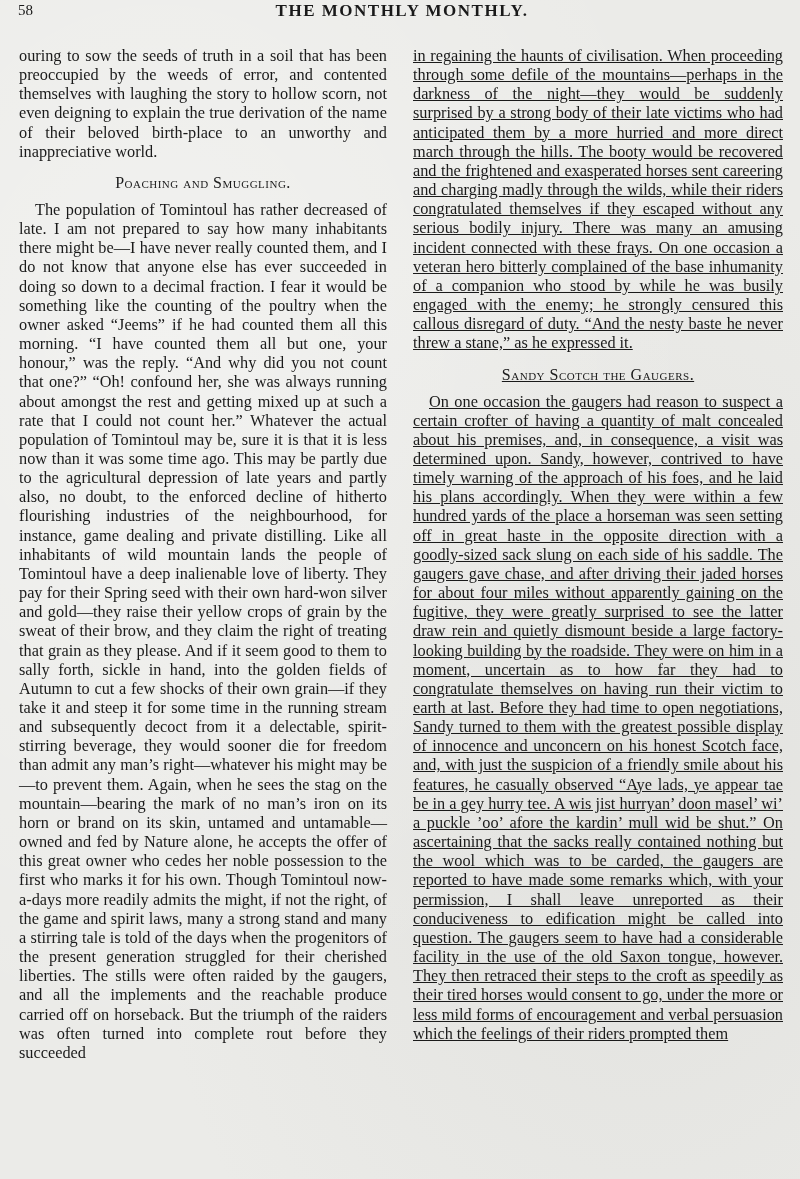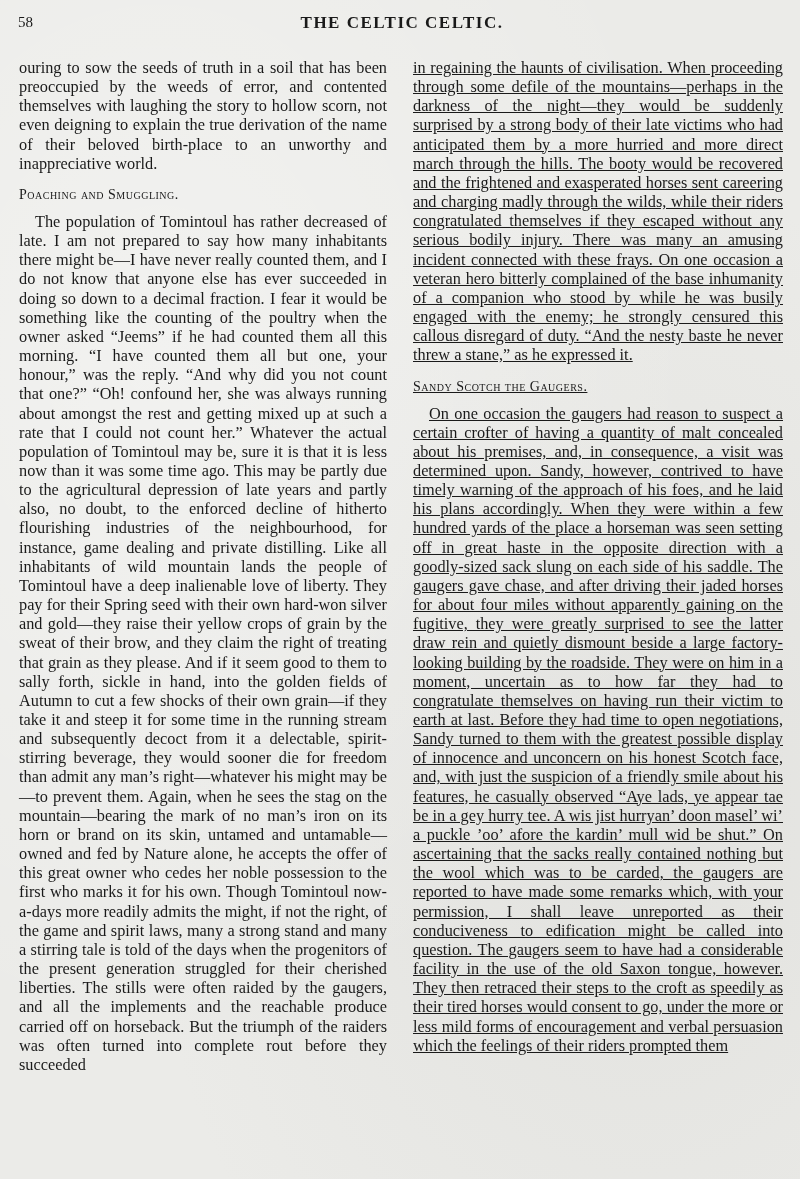--- a/index.html
+++ b/index.html
@@ -21,21 +21,21 @@
       top: 0;
       width: 800px;
       height: 1179px;
       background:
         radial-gradient(ellipse at 20% 30%, rgba(255,255,255,0.35), rgba(255,255,255,0) 60%),
         radial-gradient(ellipse at 80% 70%, rgba(200,200,196,0.25), rgba(255,255,255,0) 55%),
         #ebebe8;
     }
     .header {
       position: absolute;
-      top: 12px;
+      top: 0;
       left: 18px;
       right: 14px;
       height: 24px;
     }
     .page-number {
       position: absolute;
       left: 0;
       top: 2px;
       font-size: 15px;
       font-family: "Liberation Serif", serif;
@@ -53,47 +53,46 @@
     }
     .column {
       position: absolute;
       top: 46px;
       width: 368px;
       font-family: "Liberation Serif", serif;
       font-size: 16.3px;
       line-height: 19.15px;
       text-align: justify;
       hyphens: none;
-      margin-top: 12px;
     }
     .col-left { left: 19px; }
     .col-right { left: 413px; width: 370px; text-decoration: underline; }
     .column p {
       margin: 0;
     }
     .column p.indent {
       text-indent: 16px;
     }
     .section-heading {
-      text-align: left;
+      text-align: center;
       font-variant: small-caps;
-      font-size: 14px;
+      font-size: 16px;
       letter-spacing: 0.5px;
       margin: 12px 0 8px 0;
       line-height: 19px;
     }
   </style>
 </head>
 <body>
 
 <div class="page">
 
   <div class="header">
     <span class="page-number">58</span>
-    <div class="running-title">THE CELTIC CELTIC.</div>
+    <div class="running-title">THE MONTHLY MONTHLY.</div>
   </div>
 
   <div class="column col-left">
     <p>ouring to sow the seeds of truth in a soil that has been preoccupied by the weeds of error, and contented themselves with laughing the story to hollow scorn, not even deigning to explain the true derivation of the name of their beloved birth-place to an unworthy and inappreciative world.</p>
     <div class="section-heading">Poaching and Smuggling.</div>
     <p class="indent">The population of Tomintoul has rather decreased of late. I am not prepared to say how many inhabitants there might be—I have never really counted them, and I do not know that anyone else has ever succeeded in doing so down to a decimal fraction. I fear it would be something like the counting of the poultry when the owner asked “Jeems” if he had counted them all this morning. “I have counted them all but one, your honour,” was the reply. “And why did you not count that one?” “Oh! confound her, she was always running about amongst the rest and getting mixed up at such a rate that I could not count her.” Whatever the actual population of Tomintoul may be, sure it is that it is less now than it was some time ago. This may be partly due to the agricultural depression of late years and partly also, no doubt, to the enforced decline of hitherto flourishing industries of the neighbourhood, for instance, game dealing and private distilling. Like all inhabitants of wild mountain lands the people of Tomintoul have a deep inalienable love of liberty. They pay for their Spring seed with their own hard-won silver and gold—they raise their yellow crops of grain by the sweat of their brow, and they claim the right of treating that grain as they please. And if it seem good to them to sally forth, sickle in hand, into the golden fields of Autumn to cut a few shocks of their own grain—if they take it and steep it for some time in the running stream and subsequently decoct from it a delectable, spirit-stirring beverage, they would sooner die for freedom than admit any man’s right—whatever his might may be—to prevent them. Again, when he sees the stag on the mountain—bearing the mark of no man’s iron on its horn or brand on its skin, untamed and untamable—owned and fed by Nature alone, he accepts the offer of this great owner who cedes her noble possession to the first who marks it for his own. Though Tomintoul now-a-days more readily admits the might, if not the right, of the game and spirit laws, many a strong stand and many a stirring tale is told of the days when the progenitors of the present generation struggled for their cherished liberties. The stills were often raided by the gaugers, and all the implements and the reachable produce carried off on horseback. But the triumph of the raiders was often turned into complete rout before they succeeded</p>
   </div>
 
   <div class="column col-right">
     <p>in regaining the haunts of civilisation. When proceeding through some defile of the mountains—perhaps in the darkness of the night—they would be suddenly surprised by a strong body of their late victims who had anticipated them by a more hurried and more direct march through the hills. The booty would be recovered and the frightened and exasperated horses sent careering and charging madly through the wilds, while their riders congratulated themselves if they escaped without any serious bodily injury. There was many an amusing incident connected with these frays. On one occasion a veteran hero bitterly complained of the base inhumanity of a companion who stood by while he was busily engaged with the enemy; he strongly censured this callous disregard of duty. “And the nesty baste he never threw a stane,” as he expressed it.</p>

